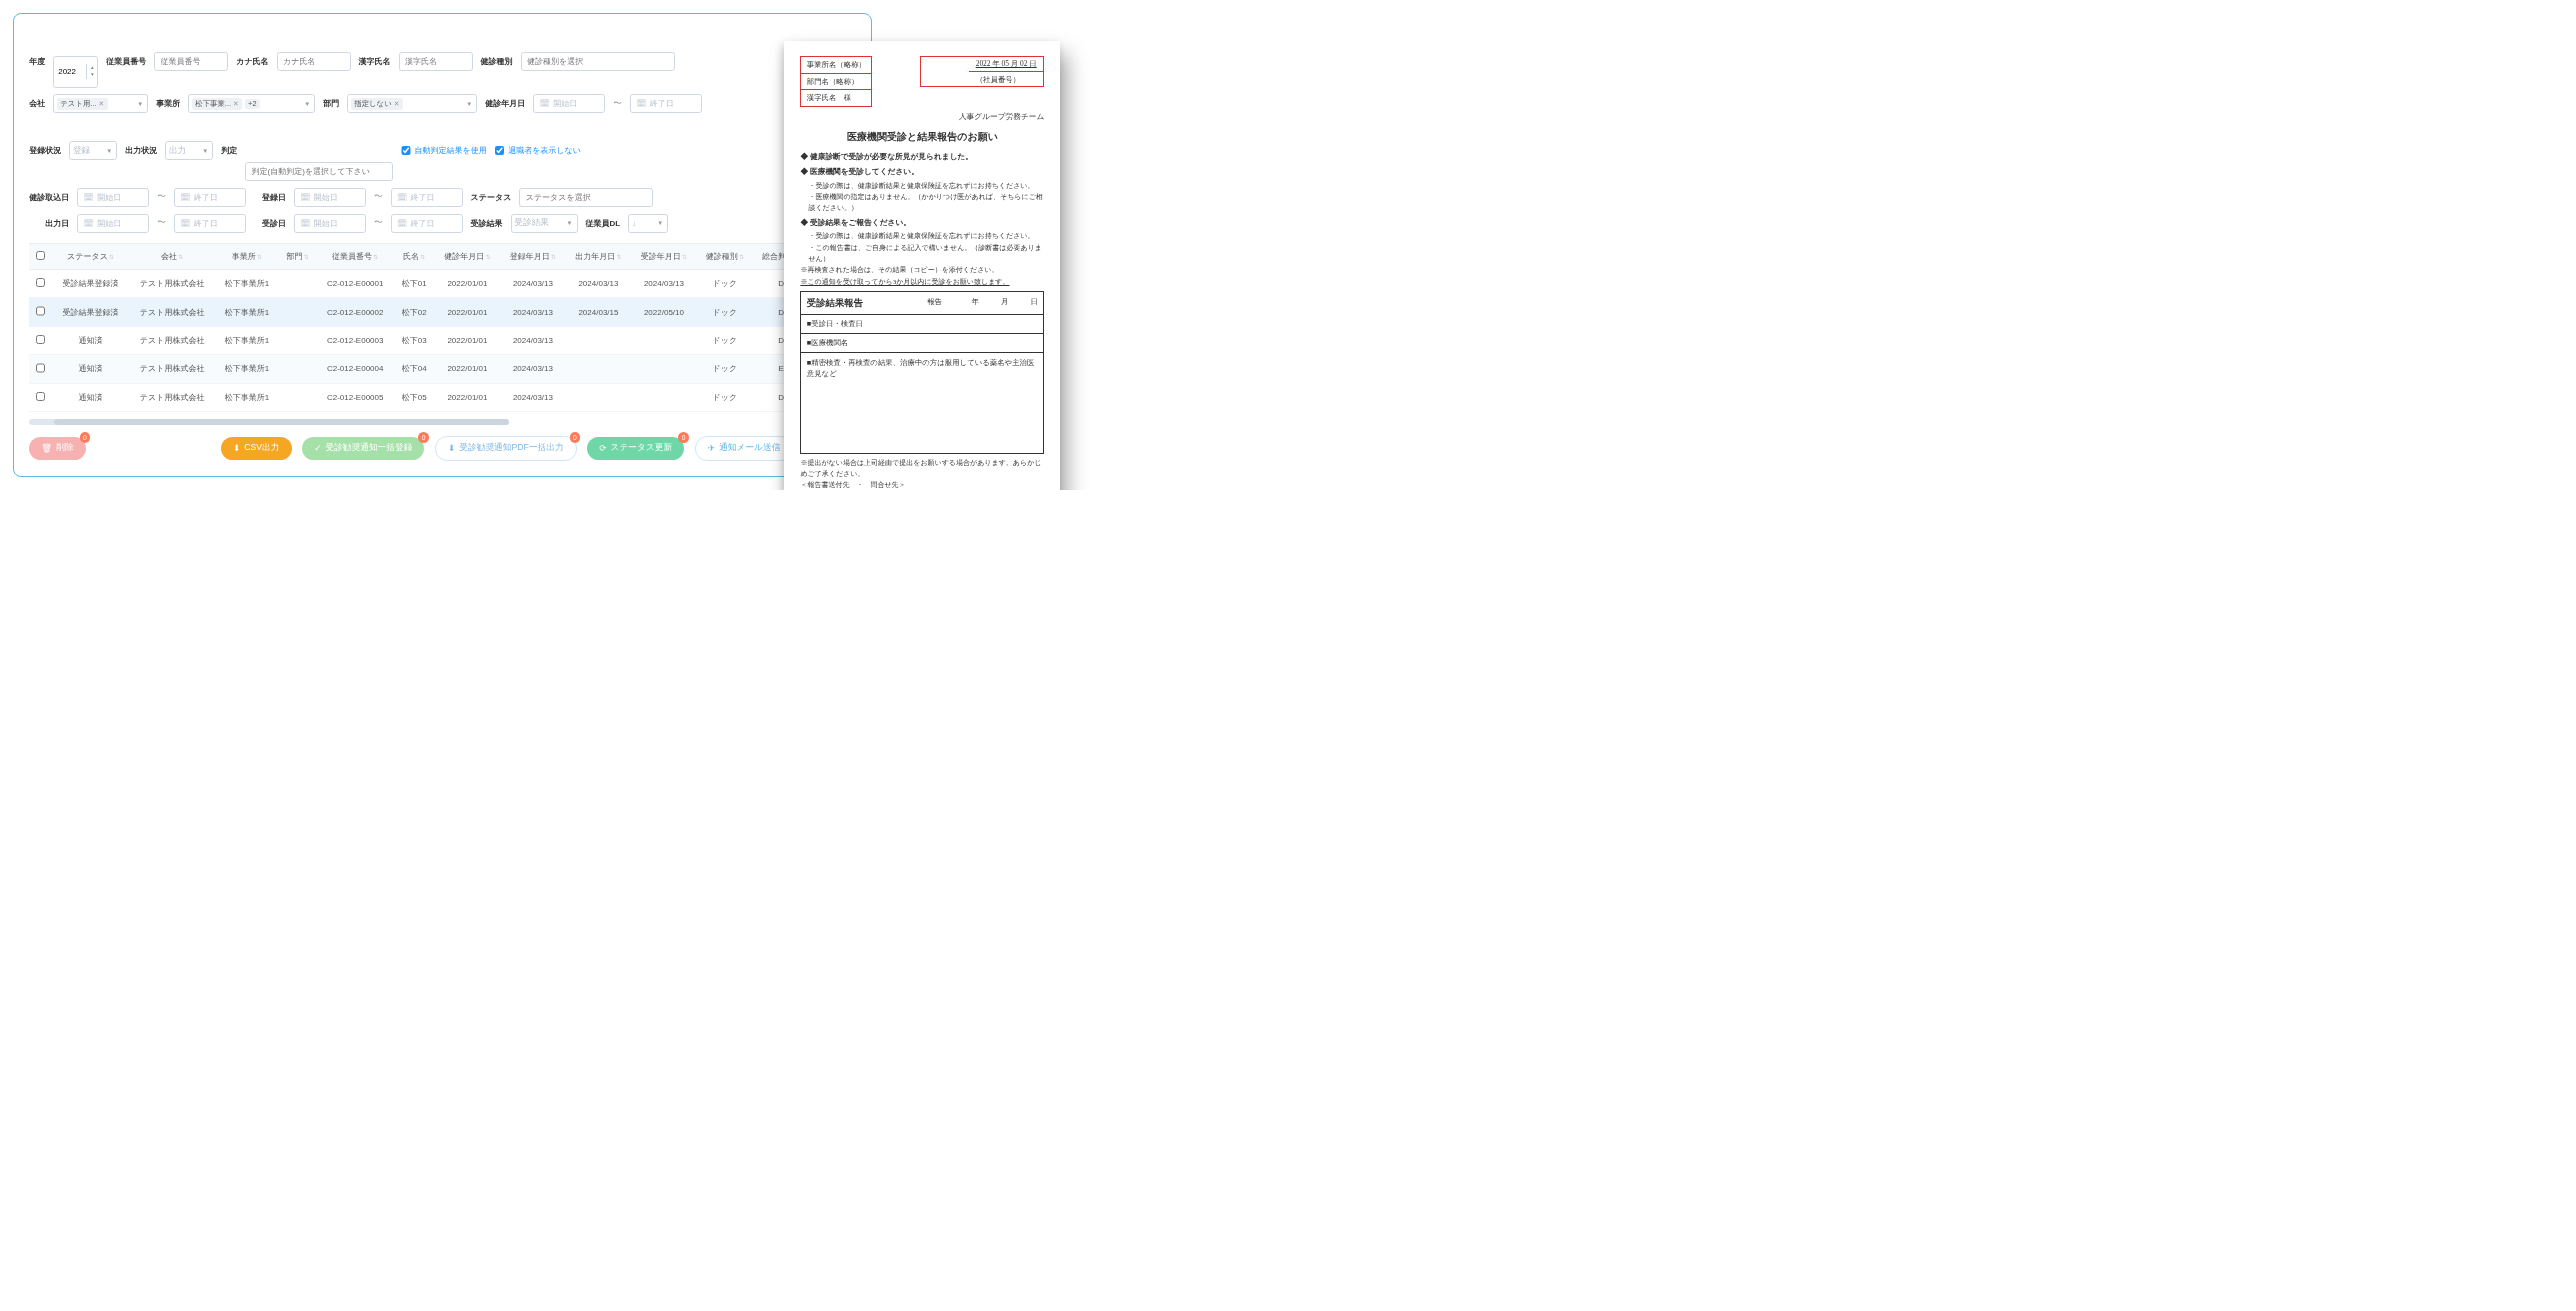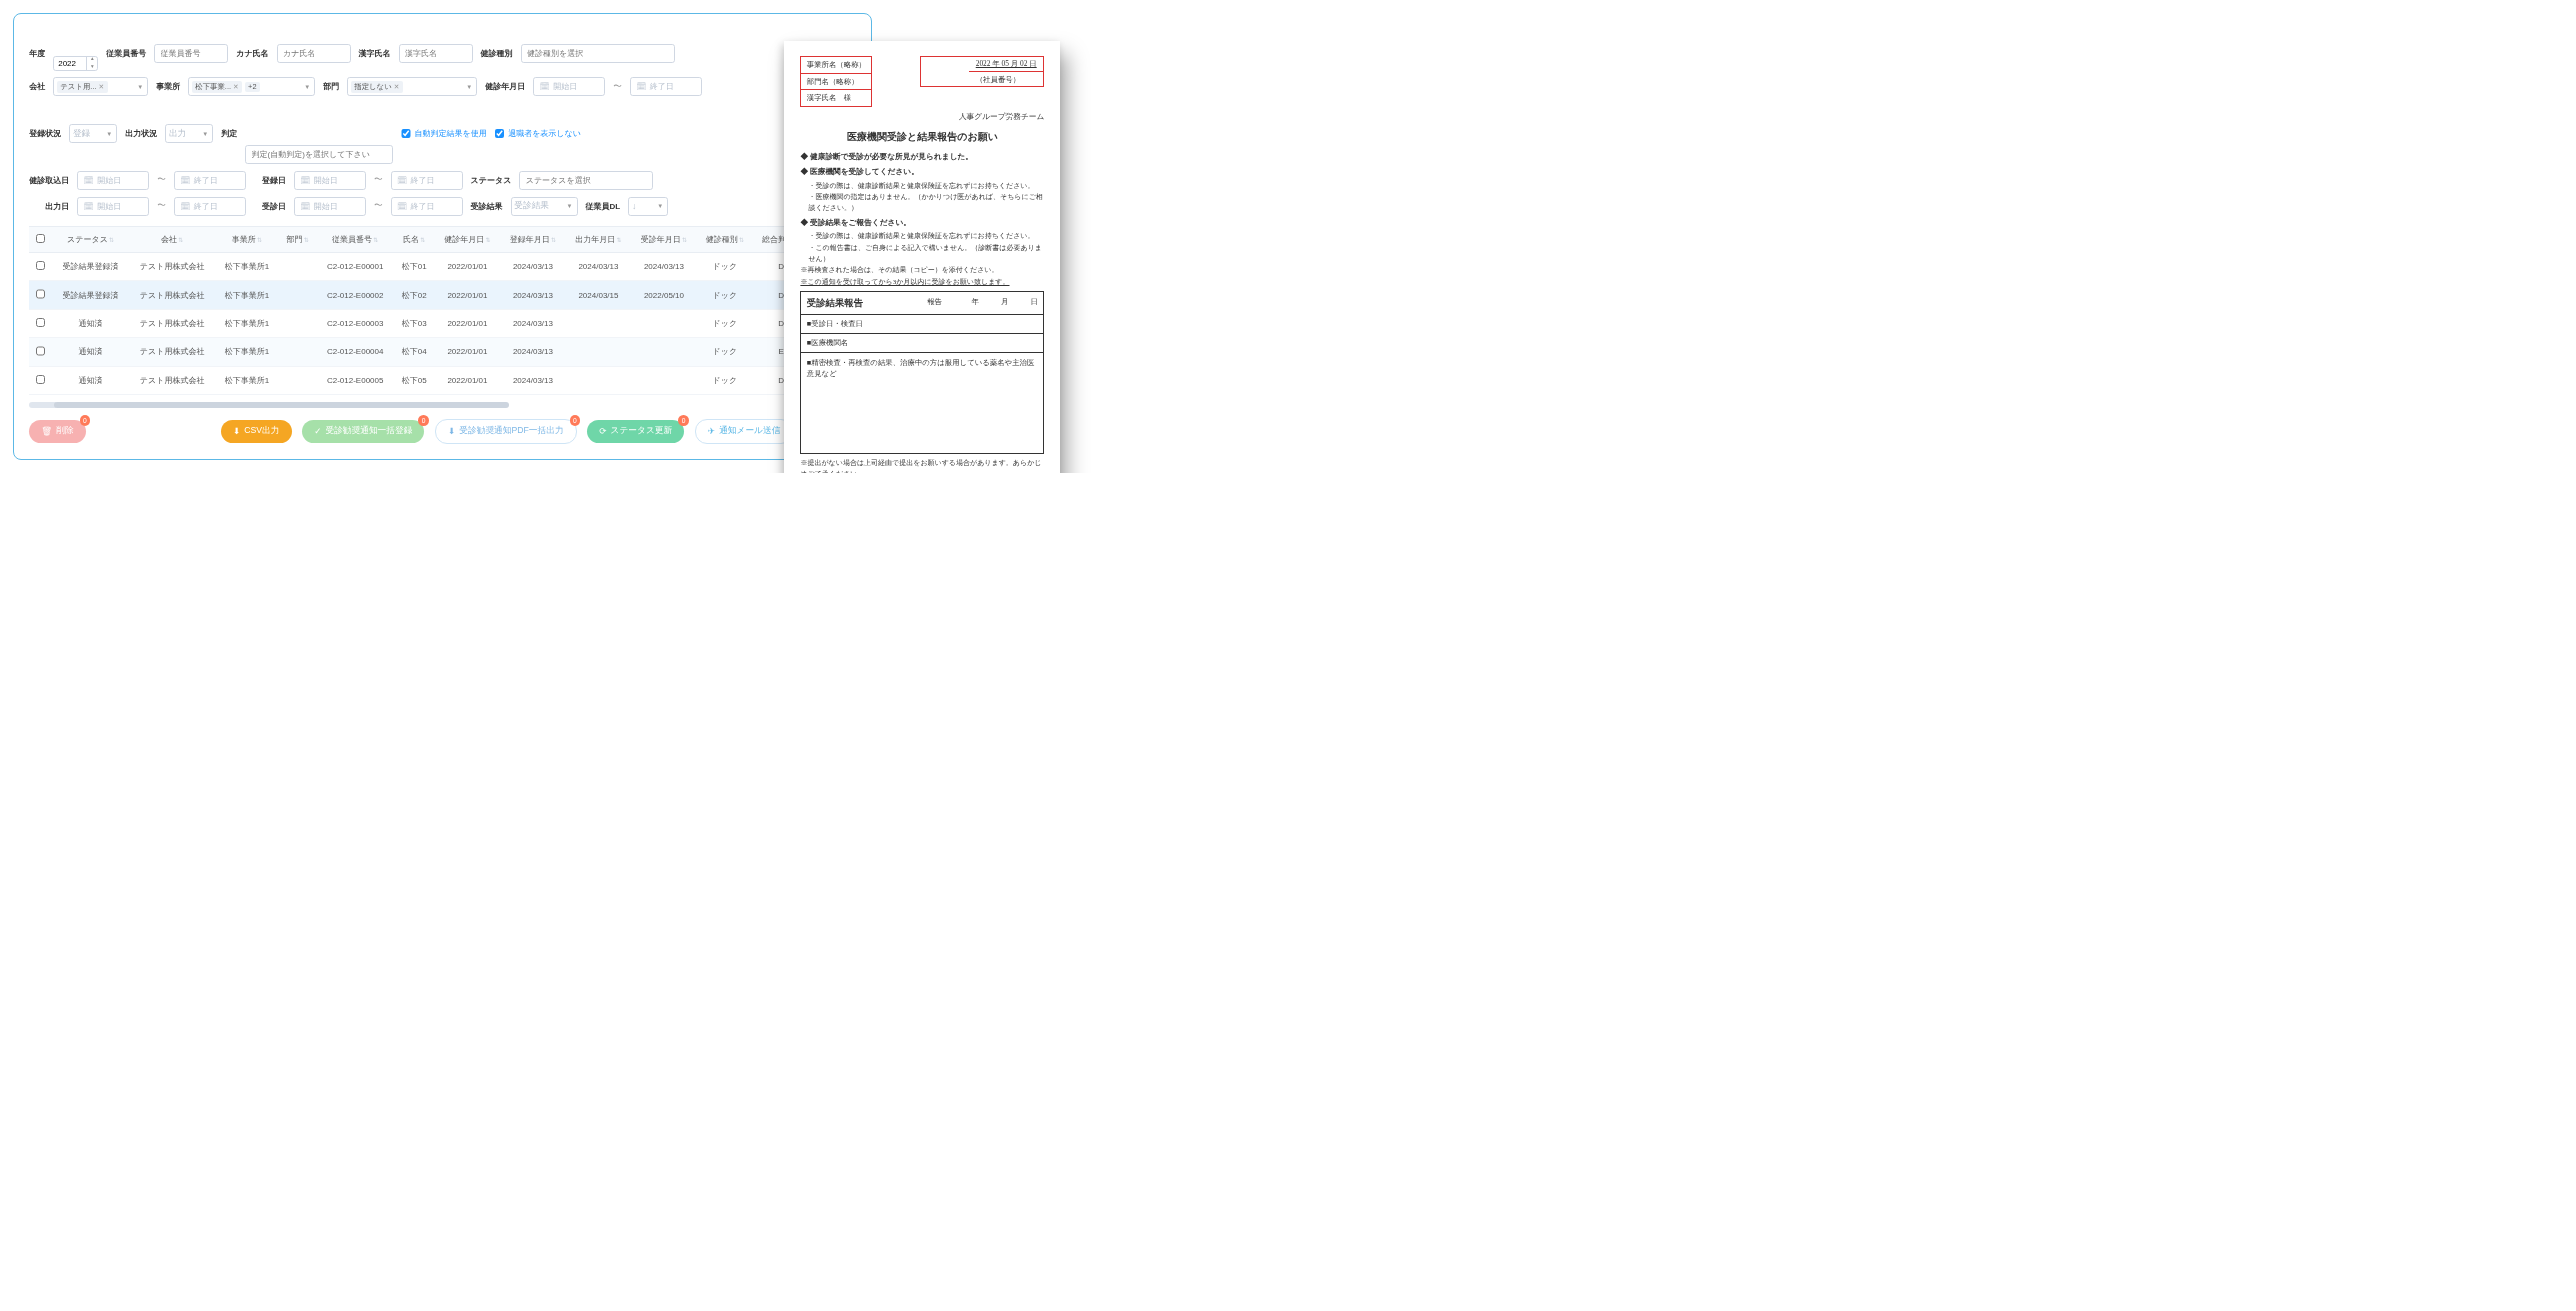--- a/index.html
+++ b/index.html
@@ -10,21 +10,21 @@
 .page-title { color: #0088cc; font-size: 14.8px; font-weight: 700; }
 .brand { text-align: right; }
 .brand-main { color: #0088cc; font-weight: 700; font-size: 11.4px; display: flex; align-items: center; gap: 2.7px; }
 .brand-sub { color: #0088cc; font-size: 6px; }
 .filters { margin-top: 9.4px; display: flex; flex-direction: column; gap: 6.7px; }
 .frow { display: flex; align-items: center; gap: 8px; flex-wrap: nowrap; }
 .flabel { font-size: 8px; color: #333; font-weight: 600; white-space: nowrap; text-align: right; }
 .flabel.w60 { width: 40px; }
 .flabel.w48 { width: 32px; }
 .finput, .fselect { border: 0.7px solid #d0d7e2; border-radius: 2.7px; background: #fff; padding: 2.7px 5.4px; font-size: 8px; color: #333; height: 19px; }
-.stepper { display: inline-flex; align-items: center; border: 0.7px solid #d0d7e2; border-radius: 2.7px; height: 15px; margin-top: 20px; }
+.stepper { display: inline-flex; align-items: center; border: 0.7px solid #d0d7e2; border-radius: 2.7px; height: 32px; margin-top: 20px; }
 .stepper input { border: none; width: 32px; padding: 0 4px; font-size: 8px; outline: none; }
 .stepper .btns { display: flex; flex-direction: column; border-left: 0.7px solid #d0d7e2; }
 .stepper .btns span { font-size: 4.7px; line-height: 1; padding: 1.3px 2.7px; color: #888; cursor: pointer; }
 .tagsel { border: 0.7px solid #d0d7e2; border-radius: 2.7px; height: 19px; display: inline-flex; align-items: center; padding: 1.3px 12px 1.3px 2.7px; gap: 2.7px; position: relative; background: #fff; }
 .tag { background: #eef2f7; border-radius: 2px; padding: 0.7px 3.4px; font-size: 7.4px; color: #555; display: inline-flex; align-items: center; gap: 2px; }
 .tag .x { color: #999; font-size: 6.7px; }
 .caret { position: absolute; right: 4px; color: #999; font-size: 6px; }
 .dateinput { border: 0.7px solid #d0d7e2; border-radius: 2.7px; height: 19px; display: inline-flex; align-items: center; padding: 0 5.4px; gap: 3.4px; color: #b5bfcc; font-size: 8px; width: 72px; }
 .tilde { color: #999; }
 .chk { display: inline-flex; align-items: center; gap: 4px; font-size: 8px; color: #1890ff; }

